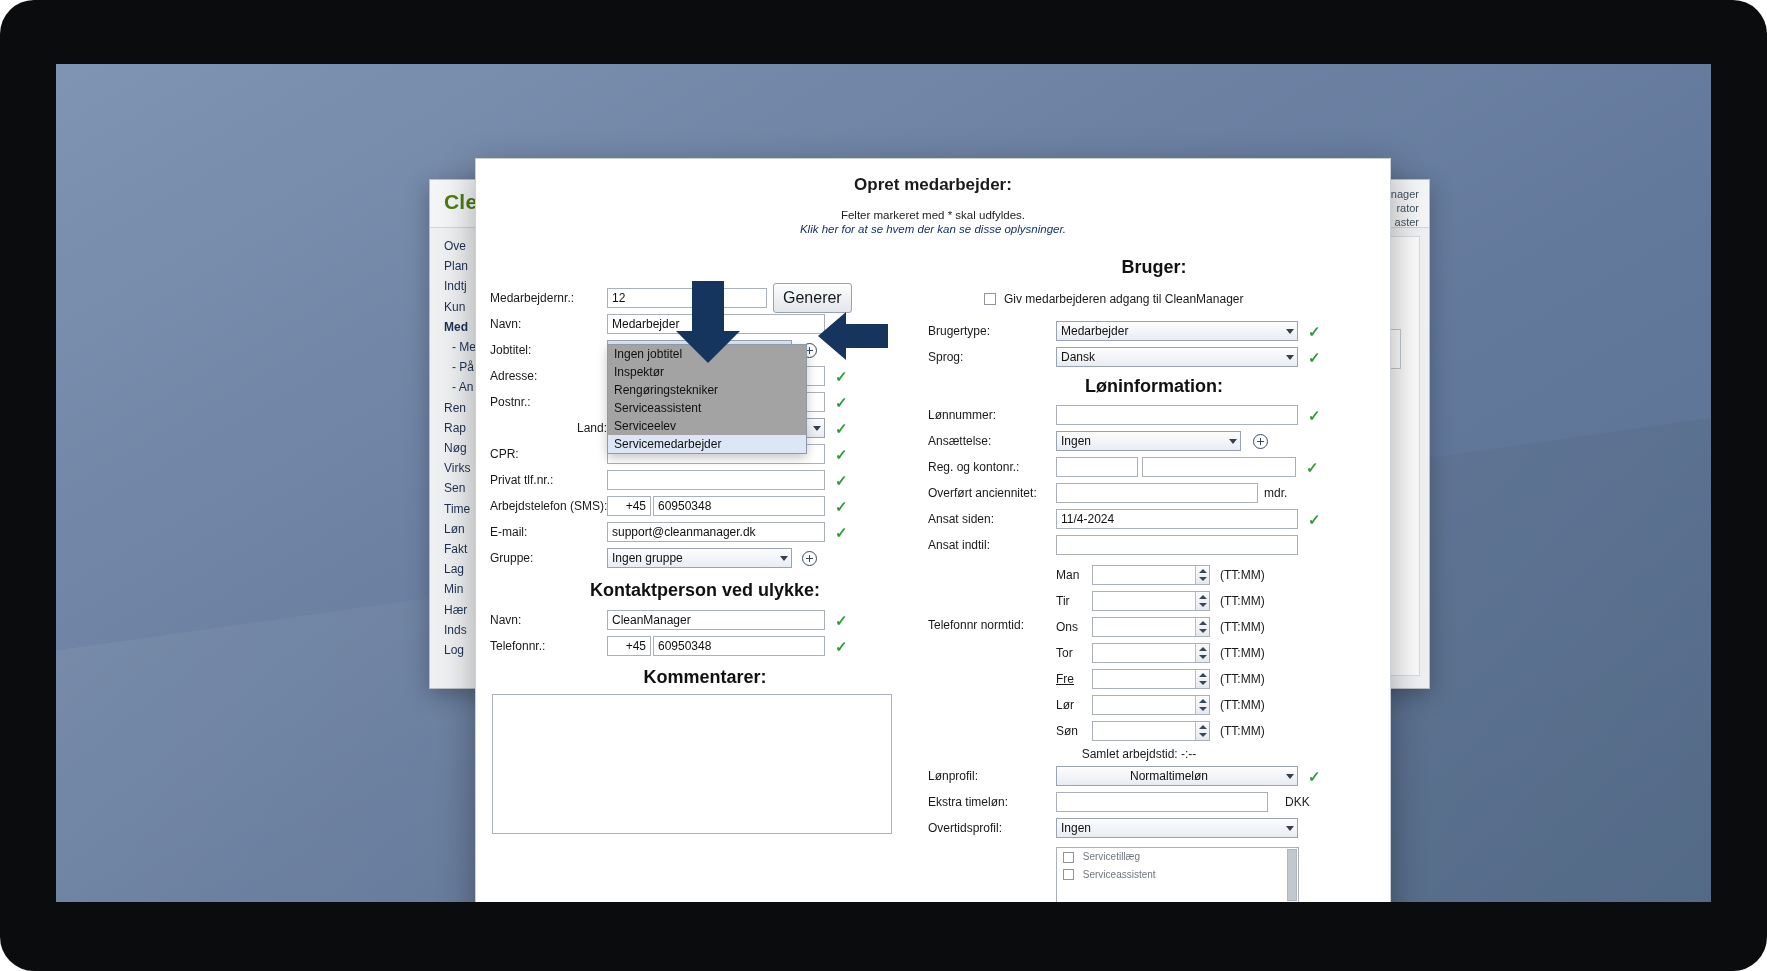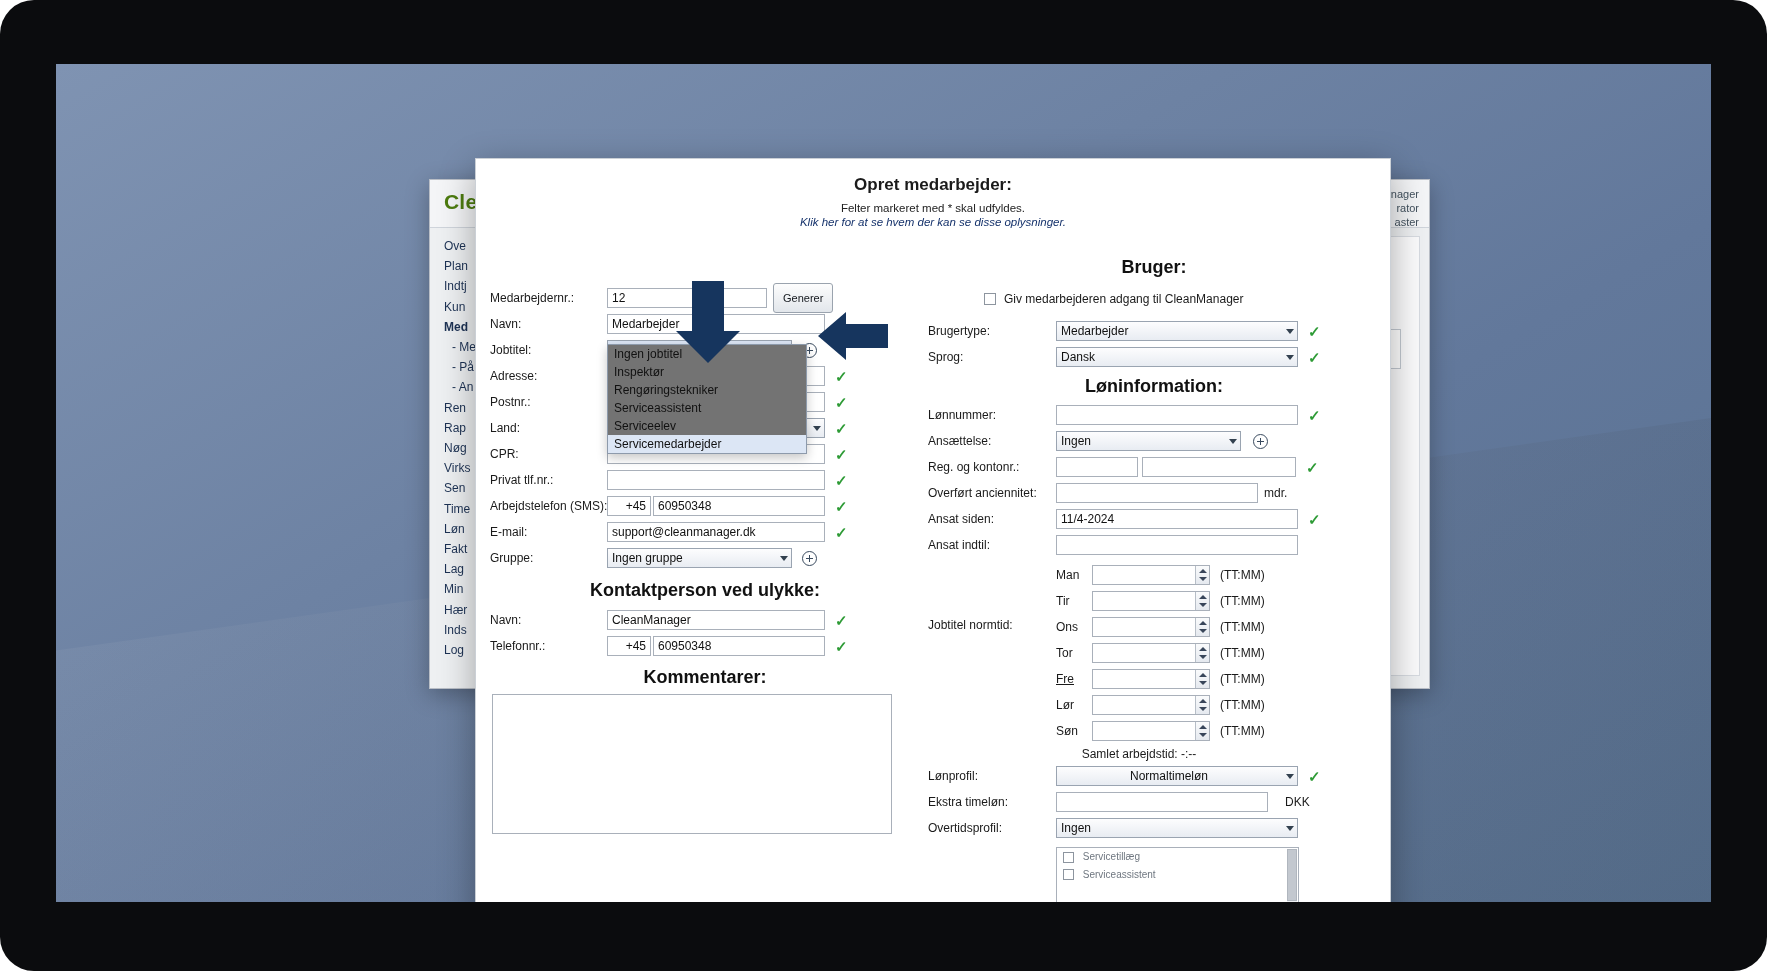--- a/index.html
+++ b/index.html
@@ -103,21 +103,21 @@
     text-align: center;
     font-size: 17px;
     font-weight: bold;
     color: #1b1b1b;
     margin-top: 16px;
   }
   .modal-sub1 {
     text-align: center;
     font-size: 11.5px;
     color: #222;
-    margin-top: 7px;
+    margin-top: 14px;
   }
   .modal-sub2 {
     text-align: center;
     font-size: 11.5px;
     font-style: italic;
     color: #15326b;
     margin-top: 2px;
     text-decoration: none;
   }
 
@@ -165,21 +165,21 @@
   .fakesel .arr {
     position: absolute; right: 3px; top: 50%;
     margin-top: -2px;
     width: 0; height: 0;
     border-left: 4px solid transparent;
     border-right: 4px solid transparent;
     border-top: 5px solid #33414f;
   }
   .btn {
     font-family: "Liberation Sans", sans-serif;
-    font-size: 11px;
+    font-size: 16px;
     color: #15191e;
     background: linear-gradient(#fdfdfd, #e2e6eb);
     border: 1px solid #9aa3ae;
     border-radius: 3px;
     height: 30px;
     padding: 0 9px;
     cursor: pointer;
   }
   .check {
     color: #2e9b36;
@@ -209,21 +209,21 @@
     background: #fff;
     display: inline-block;
     vertical-align: middle;
   }
 
   
   .dd-open {
     position: absolute;
     left: 131px; top: 185px;
     width: 200px;
-    background: #737373;
+    background: #a3a3a3;
     border: 1px solid #8d9aab;
     z-index: 40;
     box-shadow: 0 4px 10px rgba(0,0,0,0.22);
   }
   .dd-item {
     font-size: 12px;
     color: #111;
     padding: 2px 6px;
     height: 18px;
     line-height: 15px;
@@ -377,21 +377,21 @@
             <span class="check" style="margin-left:10px;">✓</span>
           </div>
 
           <div class="row">
             <span class="lbl" style="width:117px;">Postnr.:</span>
             <input class="txt" style="width: 218px;" value="">
             <span class="check" style="margin-left:10px;">✓</span>
           </div>
 
           <div class="row">
-            <span class="lbl" style="width:117px;">Land:</span>
+            <span class="lbl" style="width:117px;text-align:right;">Land:</span>
             <span class="fakesel" style="width:218px;">
               <span></span>
               <span class="arr"></span>
             </span>
             <span class="check" style="margin-left:10px;">✓</span>
           </div>
 
           <div class="row">
             <span class="lbl" style="width:117px;">CPR:</span>
             <input class="txt" style="width: 218px;" value="">
@@ -508,21 +508,21 @@
             <input class="txt" style="width: 242px;" value="11/4-2024">
             <span class="check" style="margin-left:10px;">✓</span>
           </div>
 
           <div class="row">
             <span class="lbl" style="width:128px;">Ansat indtil:</span>
             <input class="txt" style="width: 242px;" value="">
           </div>
 
           <div style="position:relative; margin-top:4px;">
-            <span class="lbl" style="position:absolute; left:0; top:56px;">Jobtitel normtid:</span>
+            <span class="lbl" style="position:absolute; left:0; top:56px;">Telefonnr normtid:</span>
 
             <div class="row" style="padding-left:128px;">
               <span class="lbl" style="width:36px;">Man</span>
               <span class="spin">
                   <span class="sbtns"></span>
                 </span>
               <span class="lbl" style="margin-left:10px;">(TT:MM)</span>
             </div>
             <div class="row" style="padding-left:128px;">
               <span class="lbl" style="width:36px;">Tir</span>

